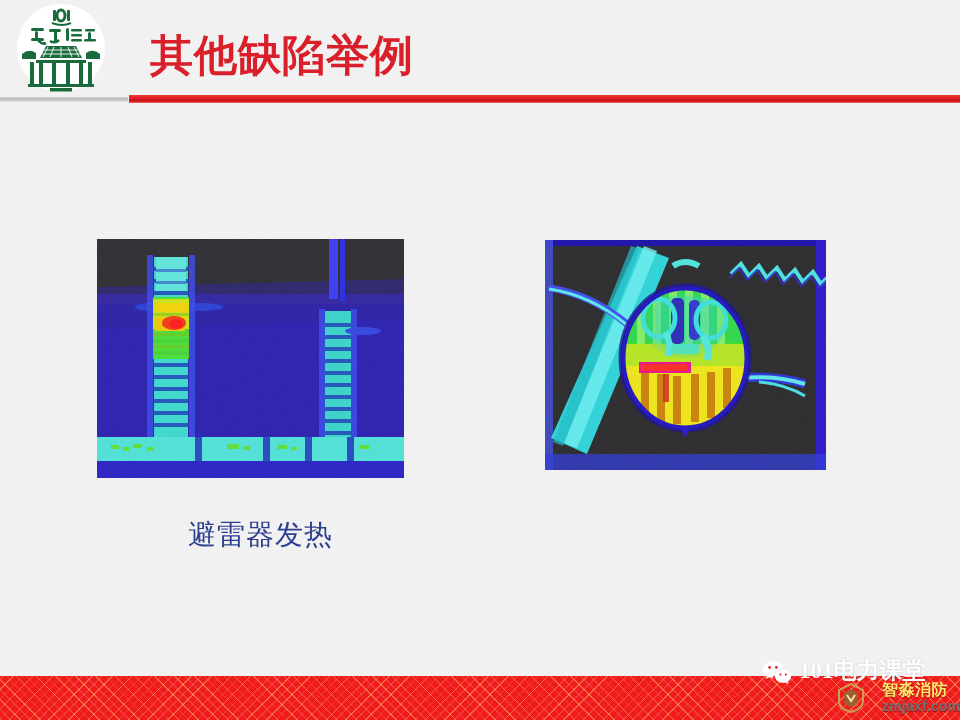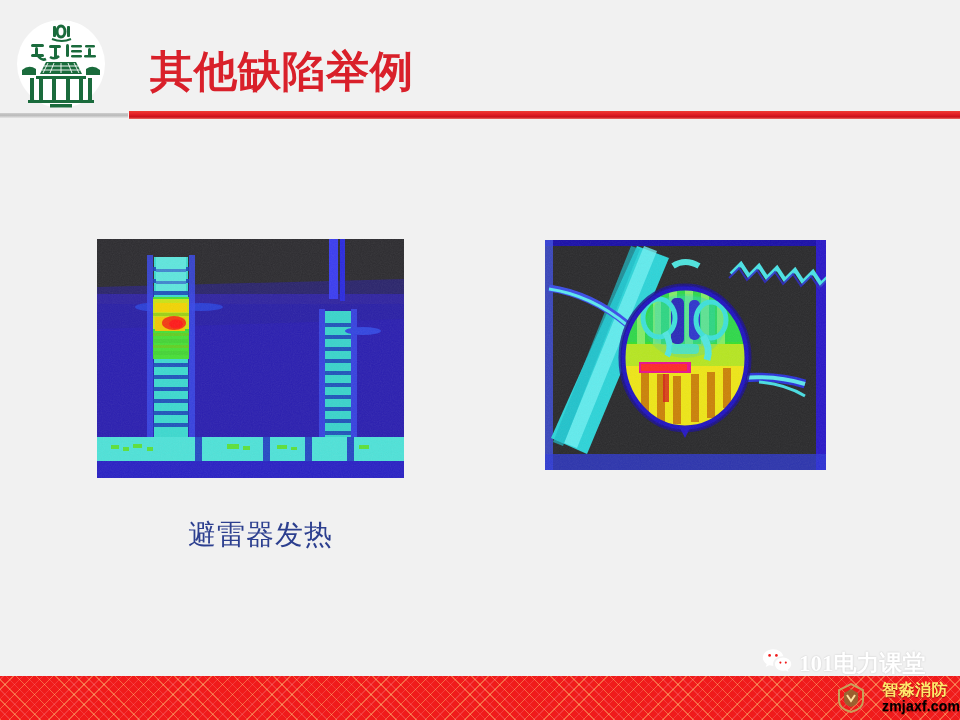--- a/index.html
+++ b/index.html
@@ -11,21 +11,21 @@
     position:relative;
   }
   .slide{
     position:absolute;inset:0;
     width:960px;height:720px;
     background:#f1f1f1;
   }
 
   
   .header{
-    position:absolute;left:0;top:16px;width:960px;height:95px;
+    position:absolute;left:0;top:0;width:960px;height:95px;
   }
   .logo{
     position:absolute;left:14px;top:2px;width:94px;height:92px;
   }
   .logo svg{display:block;width:94px;height:92px;}
 
   .slide-title{
     position:absolute;left:150px;top:26px;
     font-family:"Liberation Serif", serif;
     font-weight:bold;
@@ -75,21 +75,21 @@
     background-color:#f01b1b;
     background-image:
       repeating-linear-gradient(45deg, rgba(255,255,255,.14) 0 1px, rgba(255,255,255,0) 1px 7px),
       repeating-linear-gradient(-45deg, rgba(255,255,255,.14) 0 1px, rgba(255,255,255,0) 1px 7px),
       repeating-linear-gradient(45deg, rgba(255,190,60,.30) 0 1px, rgba(255,190,60,0) 1px 14px),
       repeating-linear-gradient(-45deg, rgba(255,190,60,.30) 0 1px, rgba(255,190,60,0) 1px 14px);
   }
 
   .footer-brand{
     position:absolute;left:762px;top:648px;
-    height:38px;display:flex;align-items:flex-start;gap:7px;
+    height:38px;display:flex;align-items:flex-end;gap:7px;
   }
   .wechat-icon{width:30px;height:26px;flex:0 0 auto;}
   .wechat-icon svg{display:block;}
   .footer-brand-text{
     font-family:"Liberation Serif", serif;
     font-size:23px;font-weight:bold;
     color:#ffffff;
     text-shadow:0 0 2px rgba(0,0,0,.18);
     white-space:nowrap;
     letter-spacing:0px;
@@ -104,21 +104,21 @@
   .wm-logo svg{display:block;}
   .wm-text{line-height:1;}
   .wm-line1{
     font-family:"Liberation Serif", serif;
     font-size:16px;font-weight:bold;color:#ffe96b;
     text-shadow:0 1px 1px rgba(120,0,0,.7);
     white-space:nowrap;letter-spacing:.5px;
   }
   .wm-line2{
     font-family:"Liberation Sans", sans-serif;
-    font-size:14px;font-weight:bold;color:#000000;
+    font-size:14px;font-weight:bold;color:#737373;
     text-shadow:0 1px 1px rgba(120,0,0,.7);
     white-space:nowrap;margin-top:2px;letter-spacing:.2px;
   }
 </style>
 </head>
 <body>
 
 <div class="slide">
 
   <div class="header">

